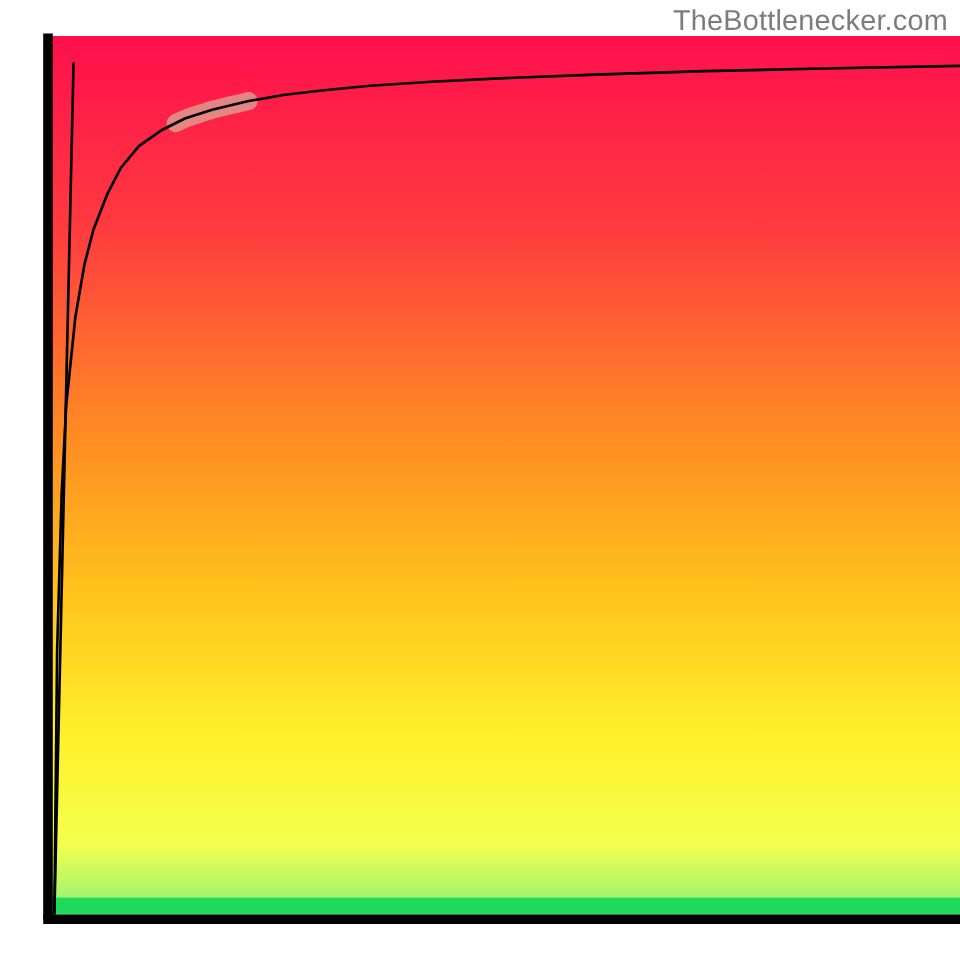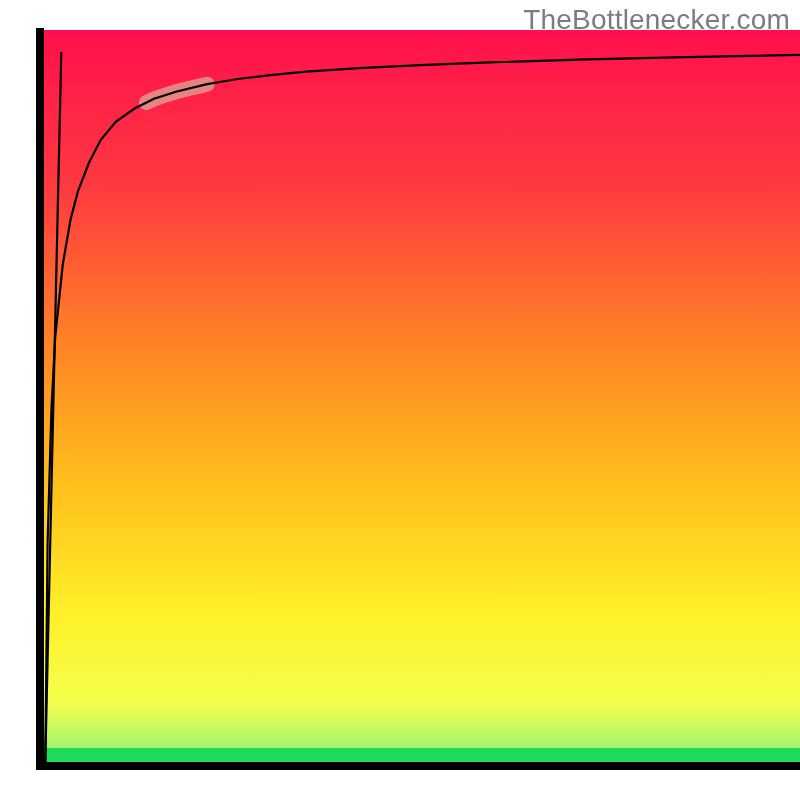--- a/index.html
+++ b/index.html
@@ -13,21 +13,21 @@
   }
   .stage {
     position: relative;
     width: 800px;
     height: 800px;
   }
   .watermark {
     position: absolute;
     top: 4px;
     right: 10px;
-    font-size: 28px;
+    font-size: 24px;
     color: #7c7c7c;
     letter-spacing: 0.2px;
     user-select: none;
   }
   svg {
     display: block;
   }
   .highlight {
     stroke: #e0988e;
     stroke-width: 15;

